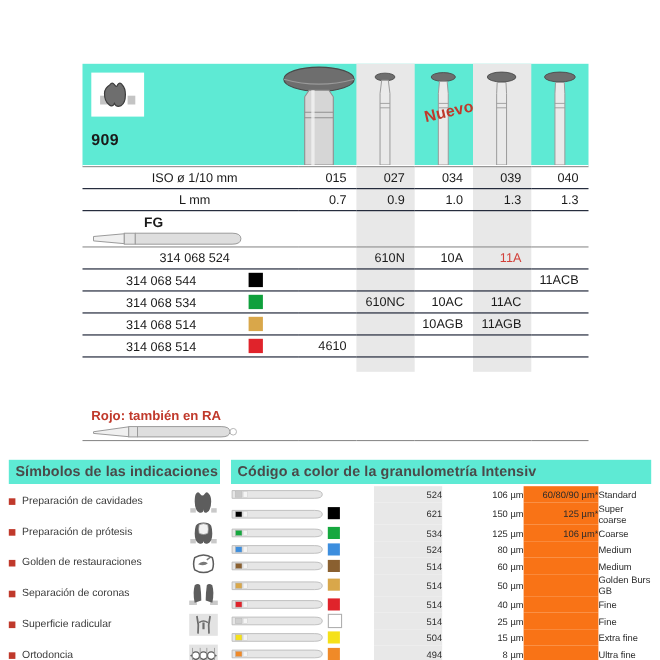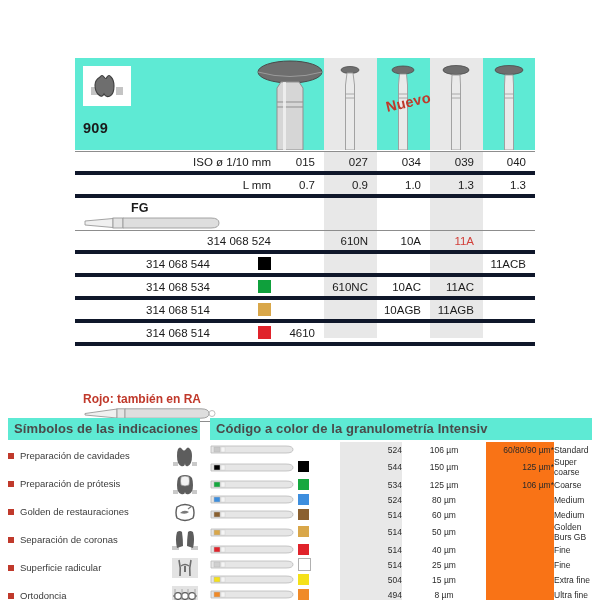--- a/index.html
+++ b/index.html
@@ -29,24 +29,24 @@
   .c2{left:249px;width:53px;}
   .c3{left:302px;width:53px;}
   .c4{left:355px;width:53px;}
   .c5{left:408px;width:52px;}
 
   
   .shade{position:absolute;top:0;bottom:0;background:#e8e8e8;pointer-events:none;}
 
   table.spec{border-collapse:collapse;width:460px;table-layout:fixed;position:relative;}
   table.spec td{font-size:11.5px;padding:0;height:19px;vertical-align:middle;}
-  table.spec td.lbl{padding-left:8px;text-align:right;white-space:nowrap;}
+  table.spec td.lbl{padding-left:8px;text-align:center;white-space:nowrap;}
   table.spec td.val{text-align:right;padding-right:9px;}
   .rowline td{border-top:1px solid #8d8d8d;}
-  .thinline td{border-top:4px solid #0f172a;}
+  .thinline td{border-top:1px solid #0f172a;}
 
   .fgrow td{height:44px;vertical-align:top;}
   .fg-label{font-size:12.5px;font-weight:bold;padding-left:8px;padding-top:3px;display:block;margin-left:48px;}
 
   .ord{font-size:11.5px;}
   .swatch{display:inline-block;width:13px;height:13px;vertical-align:-2px;margin-left:48px;}
   .red-txt{color:#d2403a;}
   .rojo-note{font-size:12px;font-weight:bold;color:#c0392b;padding-left:8px;margin-top:46px;}
 
   
@@ -58,21 +58,21 @@
   .sym-label{font-size:9.5px;color:#3a3a3a;flex:1 1 auto;white-space:nowrap;}
   .sym-icon{width:30px;height:24px;flex:0 0 auto;display:flex;align-items:center;justify-content:center;}
 
   
   .grain-section{position:absolute;left:210px;top:418px;width:382px;}
   table.grain{border-collapse:collapse;width:382px;table-layout:fixed;margin-top:2px;}
   table.grain td{font-size:8.5px;height:15px;padding:0;vertical-align:middle;color:#2b2b2b;}
   td.g-bur{width:88px;padding-left:2px;}
   td.g-sw{width:42px;}
   td.g-num{width:62px;text-align:right;padding-right:14px;background:#e8e8e8;}
-  td.g-mic{width:84px;text-align:center;padding-right:12px;}
+  td.g-mic{width:74px;text-align:right;padding-right:12px;}
   td.g-alt{width:68px;text-align:right;padding-right:5px;background:#f97316;}
   td.g-name{padding-left:6px;}
   .gsw{display:inline-block;width:11px;height:11px;vertical-align:-1px;}
   svg{display:block;}
 </style>
 </head>
 <body>
 
 <div class="page">
 
@@ -363,21 +363,21 @@
           </tr>
           <tr>
             <td class="g-bur">
               <svg width="84" height="11" viewBox="0 0 84 11">
                 <path d="M1 2 L76 2 q7 0 7 3.5 q0 3.5 -7 3.5 L1 9 Z" fill="#e6e6e6" stroke="#b9b9b9" stroke-width=".8"></path>
                 <rect x="4" y="3" width="6" height="5" fill="#000000" stroke="#b9b9b9" stroke-width=".5"></rect>
                 <rect x="11" y="3" width="4" height="5" fill="#f5f5f5" stroke="#c9c9c9" stroke-width=".4"></rect>
               </svg>
             </td>
             <td class="g-sw"><span class="gsw" style="background:#000000;"></span></td>
-            <td class="g-num">544</td>
+            <td class="g-num">621</td>
             <td class="g-mic">150 µm</td>
             <td class="g-alt">125 µm*</td>
             <td class="g-name">Super coarse</td>
           </tr>
           <tr>
             <td class="g-bur">
               <svg width="84" height="11" viewBox="0 0 84 11">
                 <path d="M1 2 L76 2 q7 0 7 3.5 q0 3.5 -7 3.5 L1 9 Z" fill="#e6e6e6" stroke="#b9b9b9" stroke-width=".8"></path>
                 <rect x="4" y="3" width="6" height="5" fill="#16a83f" stroke="#b9b9b9" stroke-width=".5"></rect>
                 <rect x="11" y="3" width="4" height="5" fill="#f5f5f5" stroke="#c9c9c9" stroke-width=".4"></rect>

